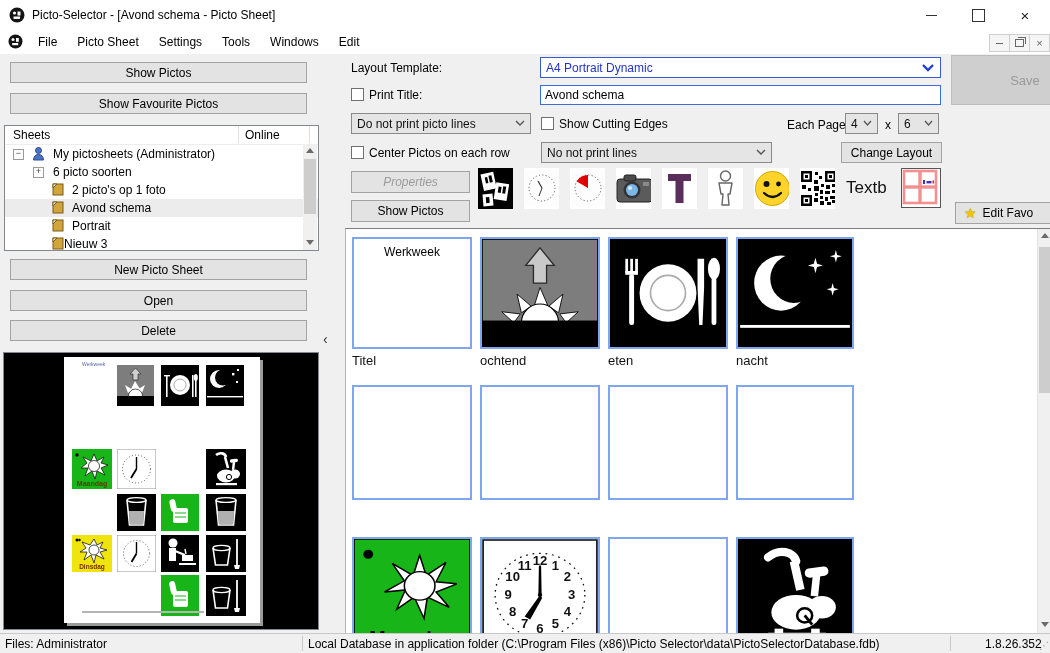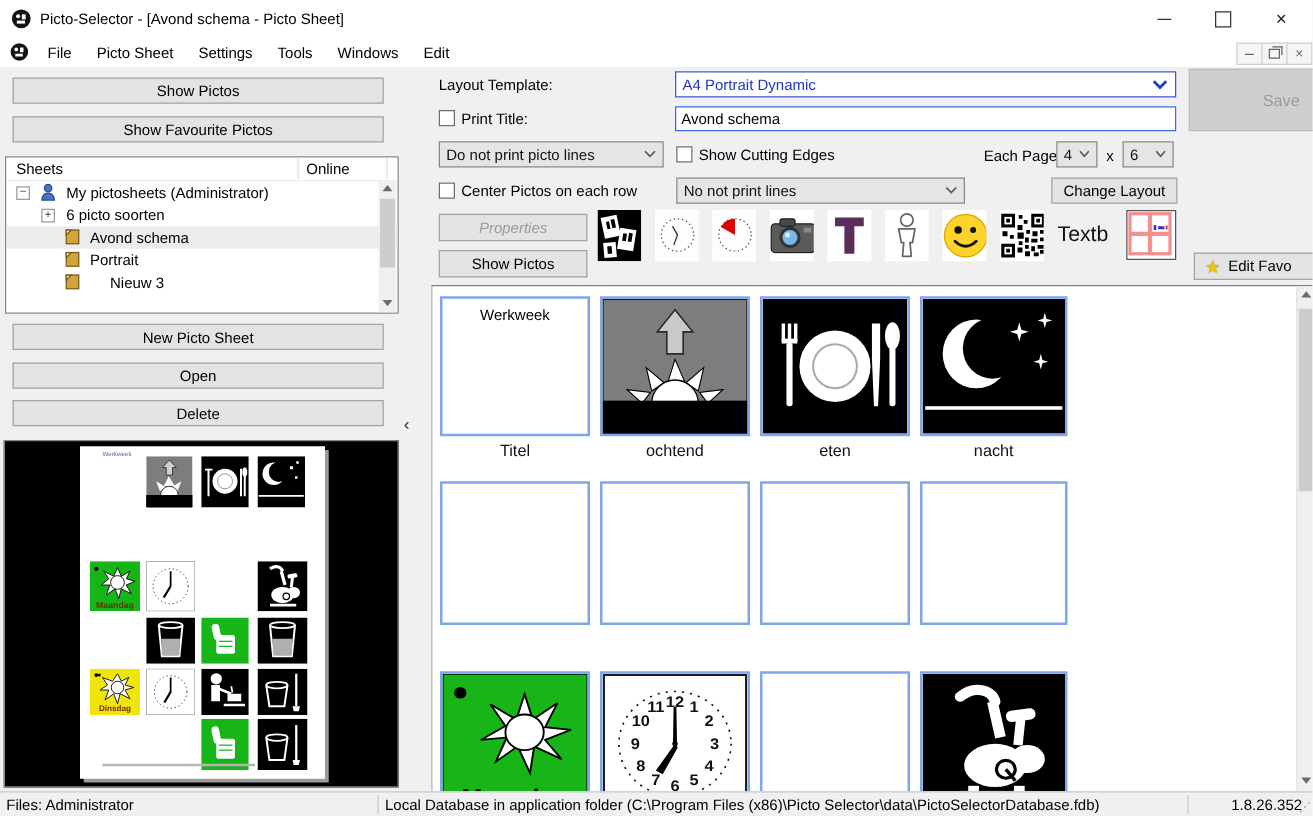--- a/index.html
+++ b/index.html
@@ -61,21 +61,21 @@
   
   .icon-row{left:478px;top:165px;height:46px;display:flex;align-items:center;gap:11px;}
   .tool-ico{width:35px;height:41px;display:flex;align-items:center;justify-content:center;background:#fff;}
   .tool-ico svg{display:block}
   .textbox-label{font-size:17px;color:#111;width:44px;overflow:hidden;white-space:nowrap;}
   .tool-grid{border:1px solid #555;width:38px;height:38px;background:#fff;}
   
   .gridarea{left:345px;top:228px;width:705px;height:405px;background:#fff;border-top:1px solid #7d7d7d;border-left:1px solid #b3b3b3;box-sizing:border-box;overflow:hidden;}
   .cell{position:absolute;width:120px;height:112px;border:2px solid #7fa7f0;box-sizing:border-box;background:#fff;overflow:hidden;}
   .cell svg{display:block;width:100%;height:100%;}
-  .cap{position:absolute;width:120px;text-align:center;top:124px;font-size:13px;color:#111;}
+  .cap{position:absolute;width:120px;text-align:left;top:124px;font-size:13px;color:#111;}
   .cell-title-text{display:block;text-align:center;margin-top:6px;font-size:12px;color:#000;}
   .gsb{position:absolute;left:691px;top:0;width:14px;height:405px;background:#f0f0f0;border-left:1px solid #e2e2e2;}
   
   .statusbar{left:0;top:633px;width:1050px;height:20px;background:#f0f0f0;border-top:1px solid #c8c8c8;box-sizing:border-box;}
   .status-seg{position:absolute;top:3px;}
   .status-sep{position:absolute;top:2px;width:1px;height:15px;background:#c8c8c8;}
   .grip{position:absolute;right:2px;top:6px;color:#9a9a9a;font-size:10px;letter-spacing:-1px;}
 </style>
 </head>
 <body>
@@ -147,20 +147,29 @@
           <circle cx="6.5" cy="3.5" r="3" fill="#4a72c8" stroke="#2a4a88"></circle>
           <path d="M1.5,13 Q2,7.5 6.5,7.5 Q11,7.5 11.5,13 Z" fill="#4a72c8" stroke="#2a4a88"></path>
         </svg>
     </span>
     <span class="tree-label" style="left:48px">My pictosheets (Administrator)</span>
   </div>
   <div class="tree-row">
     <span class="expander" style="left:28px">+</span>
     <span class="tree-label" style="left:48px">6 picto soorten</span>
   </div>
+  <div class="tree-row">
+    <span class="abs" style="left:47px;top:2px">
+      <svg width="12" height="13">
+          <rect x="1" y="1" width="10" height="11" fill="#d2a43c" stroke="#7a5b14"></rect>
+          <path d="M1,1 L5,1 L1,5 Z" fill="#fff" stroke="#7a5b14"></path>
+        </svg>
+    </span>
+    <span class="tree-label" style="left:67px">2 picto's op 1 foto</span>
+  </div>
   <div class="tree-row sel">
     <span class="abs" style="left:47px;top:2px">
       <svg width="12" height="13">
           <rect x="1" y="1" width="10" height="11" fill="#d2a43c" stroke="#7a5b14"></rect>
           <path d="M1,1 L5,1 L1,5 Z" fill="#fff" stroke="#7a5b14"></path>
         </svg>
     </span>
     <span class="tree-label" style="left:67px">Avond schema</span>
   </div>
   <div class="tree-row">
@@ -172,21 +181,21 @@
     </span>
     <span class="tree-label" style="left:67px">Portrait</span>
   </div>
   <div class="tree-row">
     <span class="abs" style="left:47px;top:2px">
       <svg width="12" height="13">
           <rect x="1" y="1" width="10" height="11" fill="#d2a43c" stroke="#7a5b14"></rect>
           <path d="M1,1 L5,1 L1,5 Z" fill="#fff" stroke="#7a5b14"></path>
         </svg>
     </span>
-    <span class="tree-label" style="left:83px">Nieuw 3</span>
+    <span class="tree-label" style="left:59px">Nieuw 3</span>
   </div>
   <div class="tree-scroll">
     <div class="sb-arrow sb-up"></div>
     <div class="sb-thumb" style="top:15px;height:55px"></div>
     <div class="sb-arrow sb-down" style="position:absolute;bottom:1px;left:3px"></div>
   </div>
 </div>
 
 <div class="abs btn" style="left:10px;top:259px;width:297px;height:21px">New Picto Sheet</div>
 <div class="abs btn" style="left:10px;top:290px;width:297px;height:21px">Open</div>

